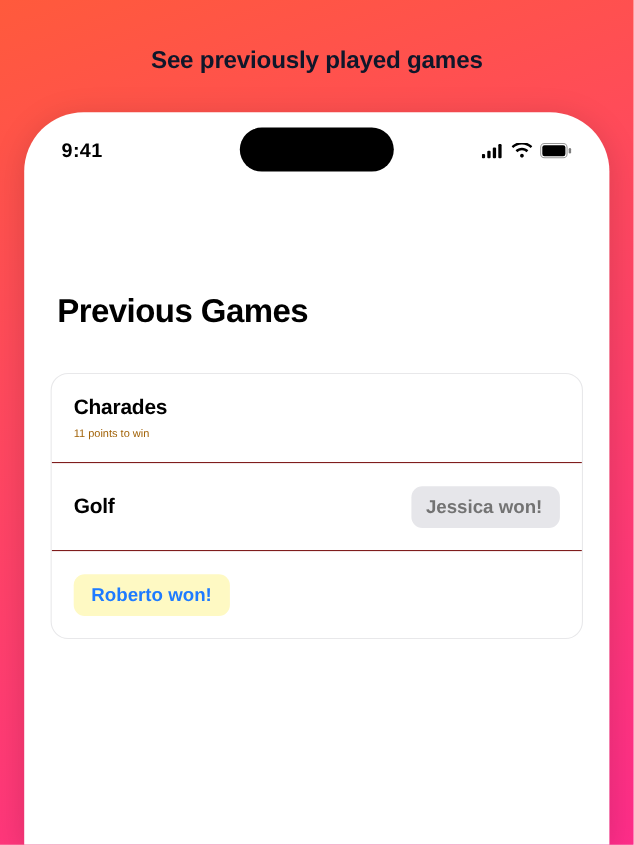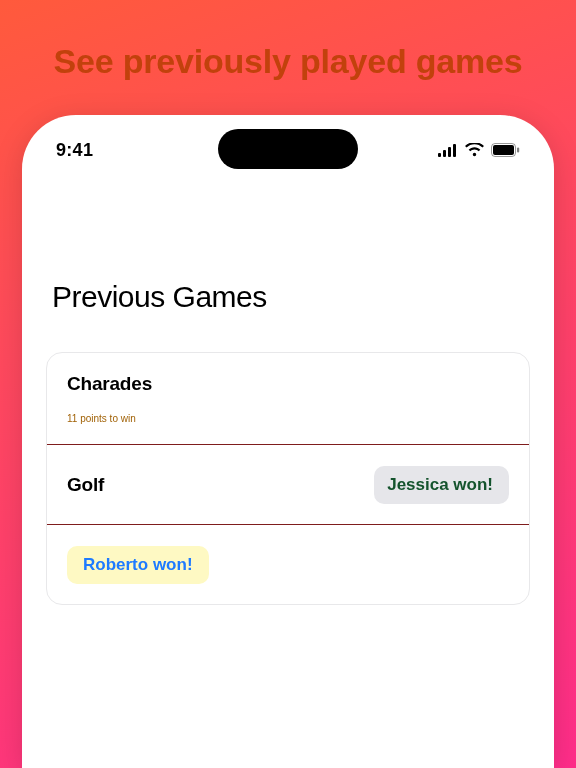--- a/index.html
+++ b/index.html
@@ -5,22 +5,22 @@
   * { margin: 0; padding: 0; box-sizing: border-box; }
   html, body { width: 576px; height: 768px; overflow: hidden; }
   body {
     font-family: -apple-system, BlinkMacSystemFont, "Helvetica Neue", Arial, sans-serif;
     background: linear-gradient(160deg, #ff5a3c 0%, #ff4a5c 35%, #ff2d8a 100%);
     display: flex;
     flex-direction: column;
     align-items: center;
   }
   .hero-title {
-    color: #c2410c;
-    font-size: 34px;
+    color: #0f172a;
+    font-size: 22px;
     font-weight: 700;
     margin-top: 42px;
     margin-bottom: 34px;
     letter-spacing: -0.2px;
   }
   .phone {
     width: 532px;
     height: 700px;
     background: #fff;
     border-radius: 54px 54px 0 0;
@@ -58,52 +58,52 @@
     border-radius: 22px;
   }
   .cellular-icon svg, .wifi-icon svg, .battery-icon svg { display: block; }
   .screen-content {
     position: absolute;
     top: 0; left: 0; right: 0; bottom: 0;
     padding-top: 165px;
   }
   .page-title {
     font-size: 30px;
-    font-weight: 400;
+    font-weight: 700;
     padding: 0 30px;
     letter-spacing: -0.5px;
     color: #000;
   }
   .card {
     margin: 38px 24px 0 24px;
     border: 1px solid #e8e8ea;
     border-radius: 16px;
     background: #fff;
     overflow: hidden;
   }
   .row {
     display: flex;
     align-items: center;
     justify-content: space-between;
     padding: 20px 20px;
     min-height: 80px;
   }
   .row + .row { border-top: 1px solid #7f1d1d; }
-  .row-left { display: flex; flex-direction: column; gap: 18px; }
+  .row-left { display: flex; flex-direction: column; gap: 7px; }
   .game-name { font-size: 19px; font-weight: 700; color: #000; letter-spacing: -0.2px; }
   .game-sub { font-size: 10px; color: #a16207; }
   .badge {
     font-size: 17px;
     font-weight: 600;
     padding: 9px 16px;
     border-radius: 10px;
     white-space: nowrap;
   }
   .badge-purple { background: #ece3ff; color: #7a3cff; }
-  .badge-gray   { background: #e6e6ea; color: #14532d; padding-left: 13px; }
+  .badge-gray   { background: #e6e6ea; color: #737373; padding-left: 13px; }
   .badge-blue   { background: #fef9c3; color: #1e7bff; }
 </style>
 </head>
 <body>
 
 <div class="hero-title">See previously played games</div>
 
 <div class="phone">
 
   <div class="notch"></div>

